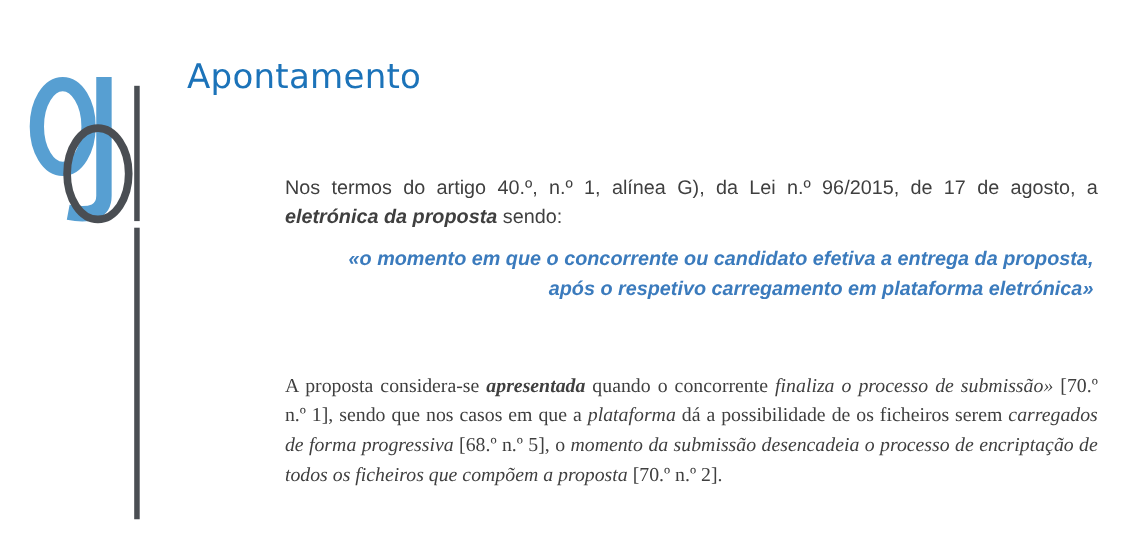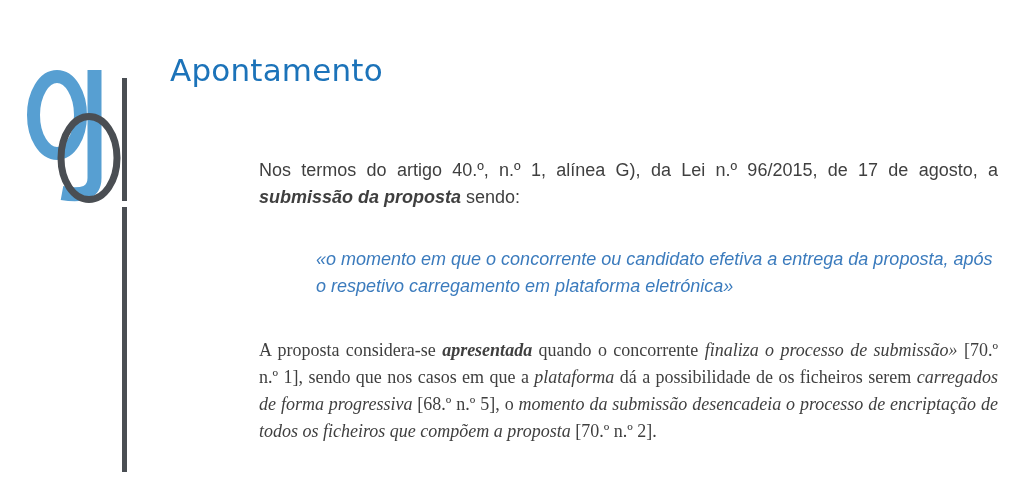--- a/index.html
+++ b/index.html
@@ -58,27 +58,28 @@
   .para {
     position: absolute;
     margin: 0;
     width: 739px;
     text-align: justify;
   }
   .para.intro { top: 157px; }
   .para.body  { top: 337px; font-family: Liberation Serif, serif; }
   .quote-block {
     position: absolute;
-    top: 246px;
+    top: 222px;
     left: 57px;
     width: 678px;
     margin: 0;
     font-style: italic;
     color: #3b7bbd;
-    text-align: left;
+    text-align: right;
+    font-weight: bold;
   }
   .r-normal      { font-style: normal;  font-weight: 400; }
   .r-italic      { font-style: italic;  font-weight: 400; }
   .r-bold-italic { font-style: italic;  font-weight: 700; }
 </style>
 </head>
 <body>
 
 <div class="page">
 
@@ -94,20 +95,20 @@
     </g>
   </svg>
 
   <div class="divider-seg seg1" style="background: rgb(74, 78, 83);"></div>
   <div class="divider-seg seg2" style="background: rgb(74, 78, 83);"></div>
 
   <h1 class="page-title" style="color: rgb(28, 115, 185);">Apontamento</h1>
 
   <div class="content" style="color: rgb(63, 63, 63);">
 
-    <p class="para intro"><span class="r-normal">Nos termos do artigo 40.º, n.º 1, alínea G), da Lei n.º 96/2015, de 17 de agosto, a </span><span class="r-bold-italic">submissão da proposta</span><span class="r-normal"> sendo:</span></p>
+    <p class="para intro"><span class="r-normal">Nos termos do artigo 40.º, n.º 1, alínea G), da Lei n.º 96/2015, de 17 de agosto, a </span><span class="r-bold-italic">eletrónica da proposta</span><span class="r-normal"> sendo:</span></p>
 
     <p class="quote-block" style="color: rgb(59, 123, 189);">«o momento em que o concorrente ou candidato efetiva a entrega da proposta, após o respetivo carregamento em plataforma eletrónica»</p>
 
     <p class="para body"><span class="r-normal">A proposta considera-se </span><span class="r-bold-italic">apresentada</span><span class="r-normal"> quando o concorrente </span><span class="r-italic">finaliza o processo de submissão»</span><span class="r-normal"> [70.º n.º 1], sendo que nos casos em que a </span><span class="r-italic">plataforma</span><span class="r-normal"> dá a possibilidade de os ficheiros serem </span><span class="r-italic">carregados de forma progressiva</span><span class="r-normal"> [68.º n.º 5], o </span><span class="r-italic">momento da submissão desencadeia o processo de encriptação de todos os ficheiros que compõem a proposta</span><span class="r-normal"> [70.º n.º 2].</span></p>
 
   </div>
 </div>
 
 </body></html>

